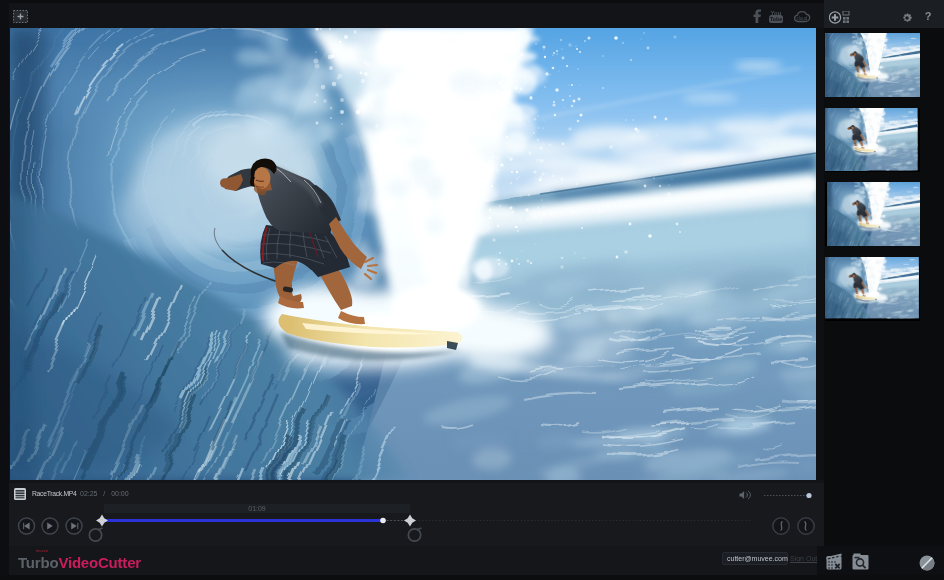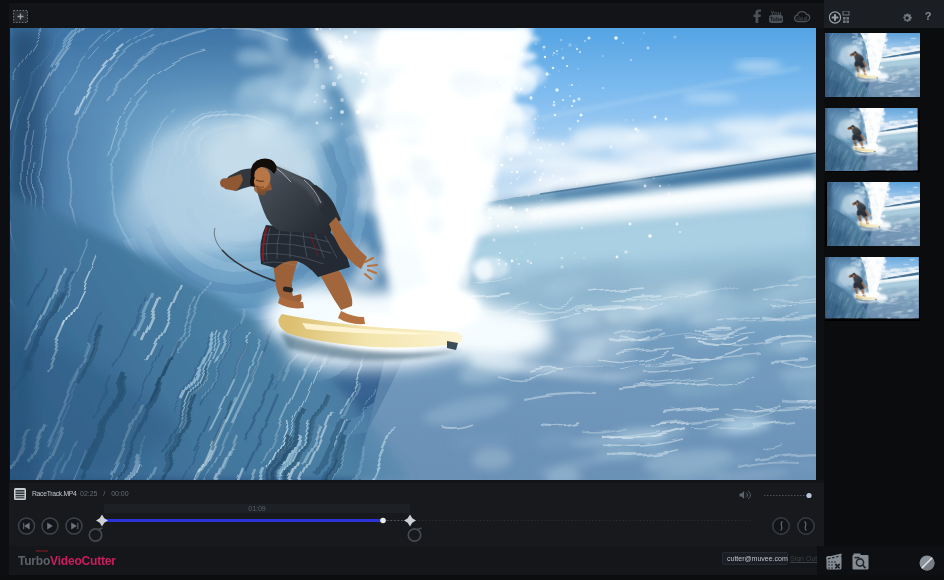--- a/index.html
+++ b/index.html
@@ -135,21 +135,21 @@
     <g fill="#121418" stroke="#383d44" stroke-width="1.5">
       <circle cx="10" cy="11" r="8.2"></circle>
       <circle cx="35" cy="11" r="8.2"></circle>
     </g>
     <g stroke="#646a72" stroke-width="1.1" fill="none">
       <path d="M11.5 6.5c-1.8 1-1.8 2-1 4.5.8 2.5.8 3.5-1 4.5"></path>
       <path d="M33.5 6.5c1.8 1 1.8 2 1 4.5-.8 2.5-.8 3.5 1 4.5"></path>
     </g>
   </svg>
 
-  <div class="abs" style="left:18px;top:554px;font-size:12px;font-weight:bold;letter-spacing:-0.2px;">
+  <div class="abs" style="left:18px;top:554px;font-size:15px;font-weight:bold;letter-spacing:-0.2px;">
     <span style="color:#5d6269">Turbo</span><span style="color:#cb1d5d">VideoCutter</span>
   </div>
   <div class="abs" style="left:36px;top:548px;font-size:4px;color:#b32031;">muvee</div>
 
   <div class="abs" style="left:722px;top:552px;width:66px;height:13px;background:#1b1e24;border:1px solid #262a30;border-radius:2px;"></div>
   <div class="abs" style="left:727px;top:555px;color:#c0c4ca;font-size:7px;">cutter@muvee.com</div>
   <div class="abs" style="left:790px;top:555px;color:#3b4046;font-size:7px;text-decoration:underline;">Sign Out</div>
 
   <svg class="abs" style="left:826px;top:553px" width="16" height="17" viewBox="0 0 16 17">
     <rect x="0.5" y="3" width="15" height="13.5" rx="1.5" fill="#868d95"></rect>

